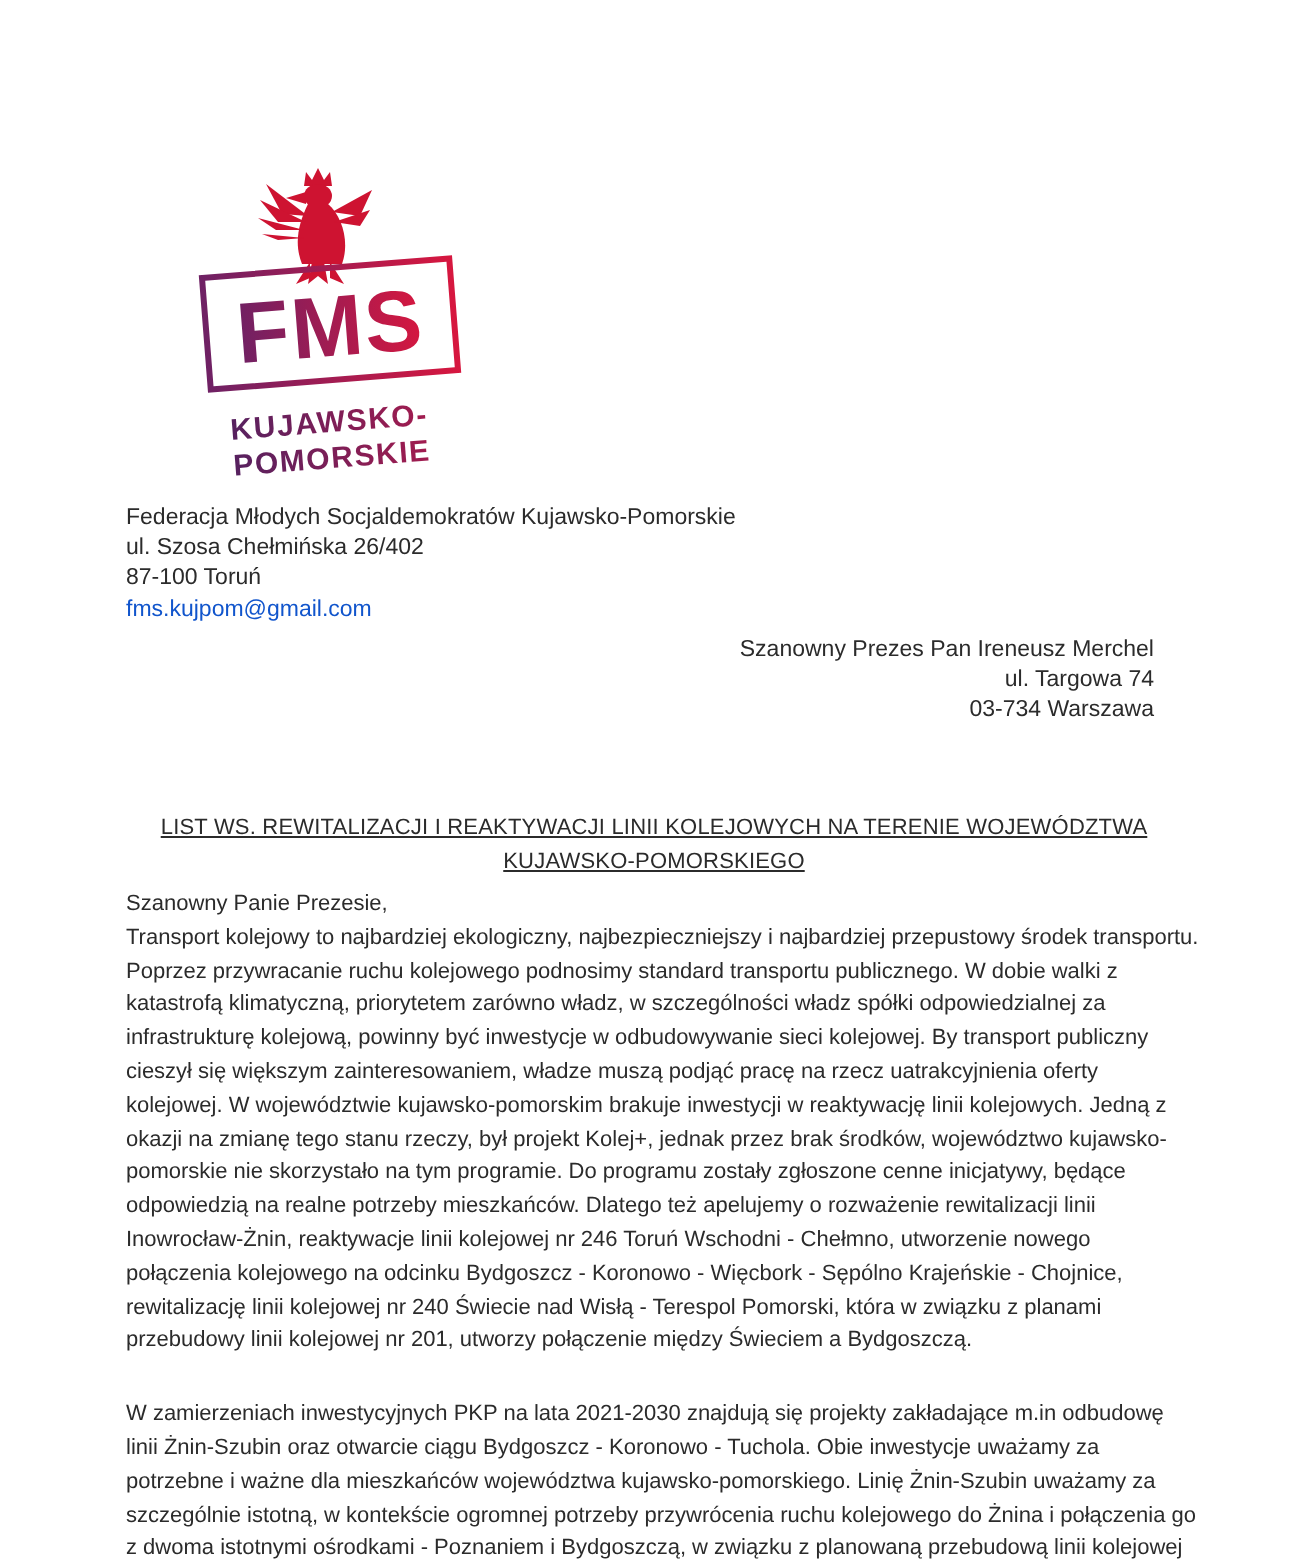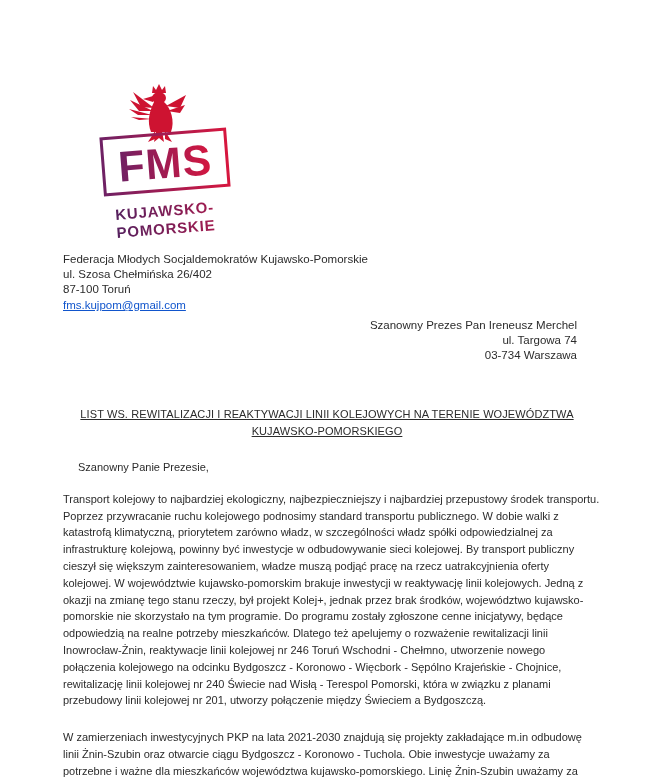--- a/index.html
+++ b/index.html
@@ -22,21 +22,20 @@
   .sender {
     position: absolute;
     left: 63px;
     top: 252px;
     font-size: 11.5px;
     line-height: 15px;
     white-space: nowrap;
   }
   .email-link {
     color: #1155cc;
-    text-decoration: underline;
     cursor: pointer;
     display: inline-block;
     margin-top: 1px;
   }
   .recipient {
     position: absolute;
     right: 77px;
     top: 318px;
     font-size: 11.5px;
     line-height: 15px;
@@ -57,21 +56,21 @@
   }
   .body-text {
     position: absolute;
     left: 63px;
     top: 444px;
     width: 537px;
     font-size: 11px;
     line-height: 16.8px;
     text-align: left;
   }
-  .salutation { margin: 15px; }
+  .salutation { margin: 0; }
   .para { margin: 0; }
   .para-2 { margin-top: 20px; }
 </style>
 </head>
 <body>
 
 <div class="page">
 
   <div class="logo-wrap">
     <svg width="144" height="160" viewBox="0 0 144 160" xmlns="http://www.w3.org/2000/svg">

